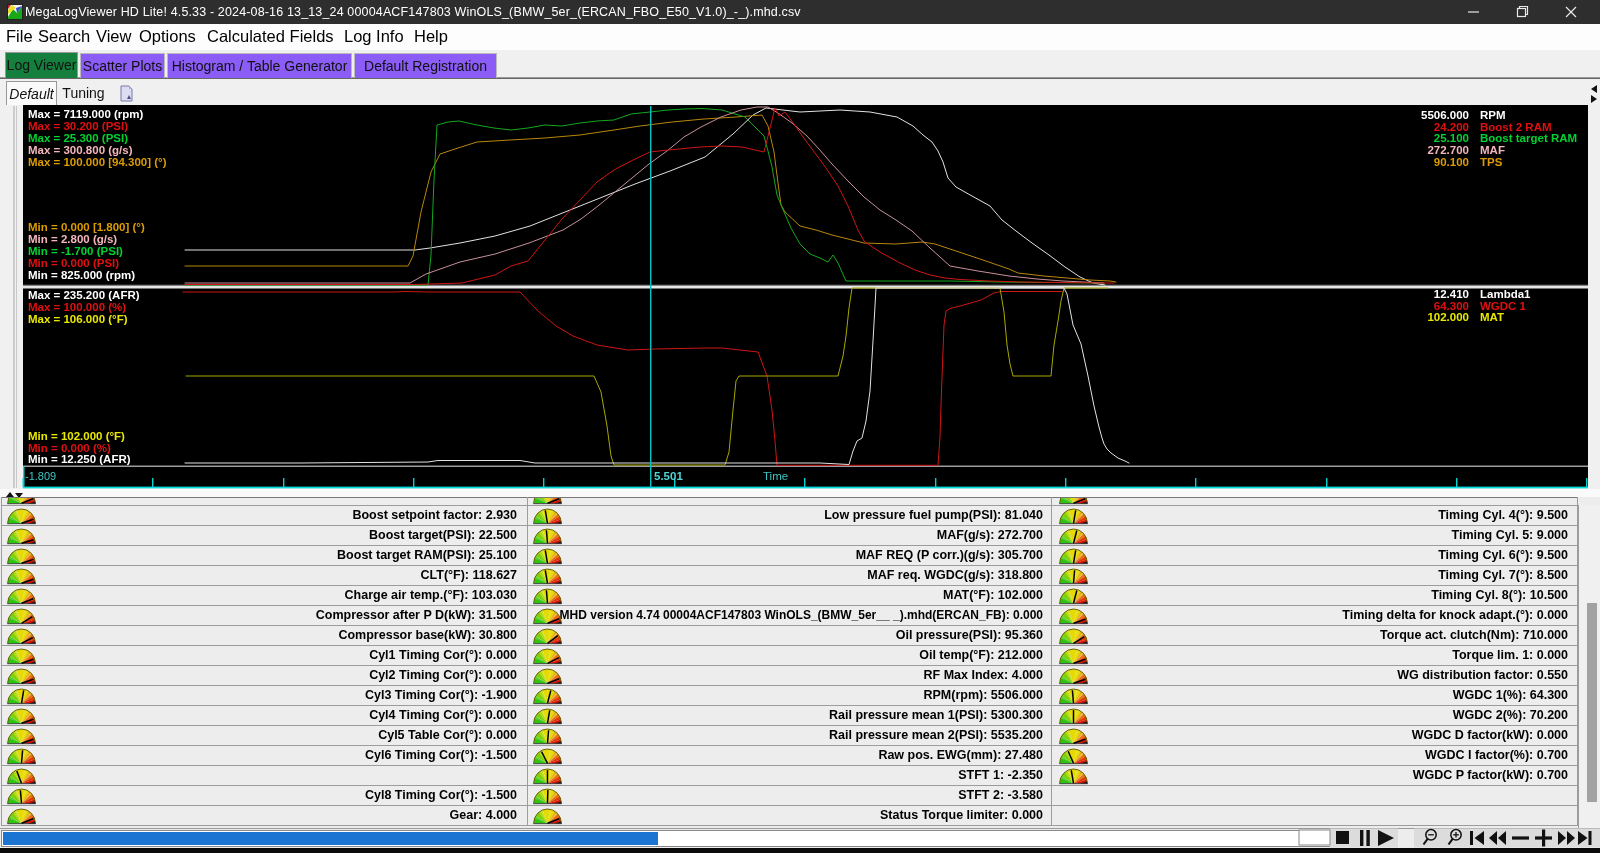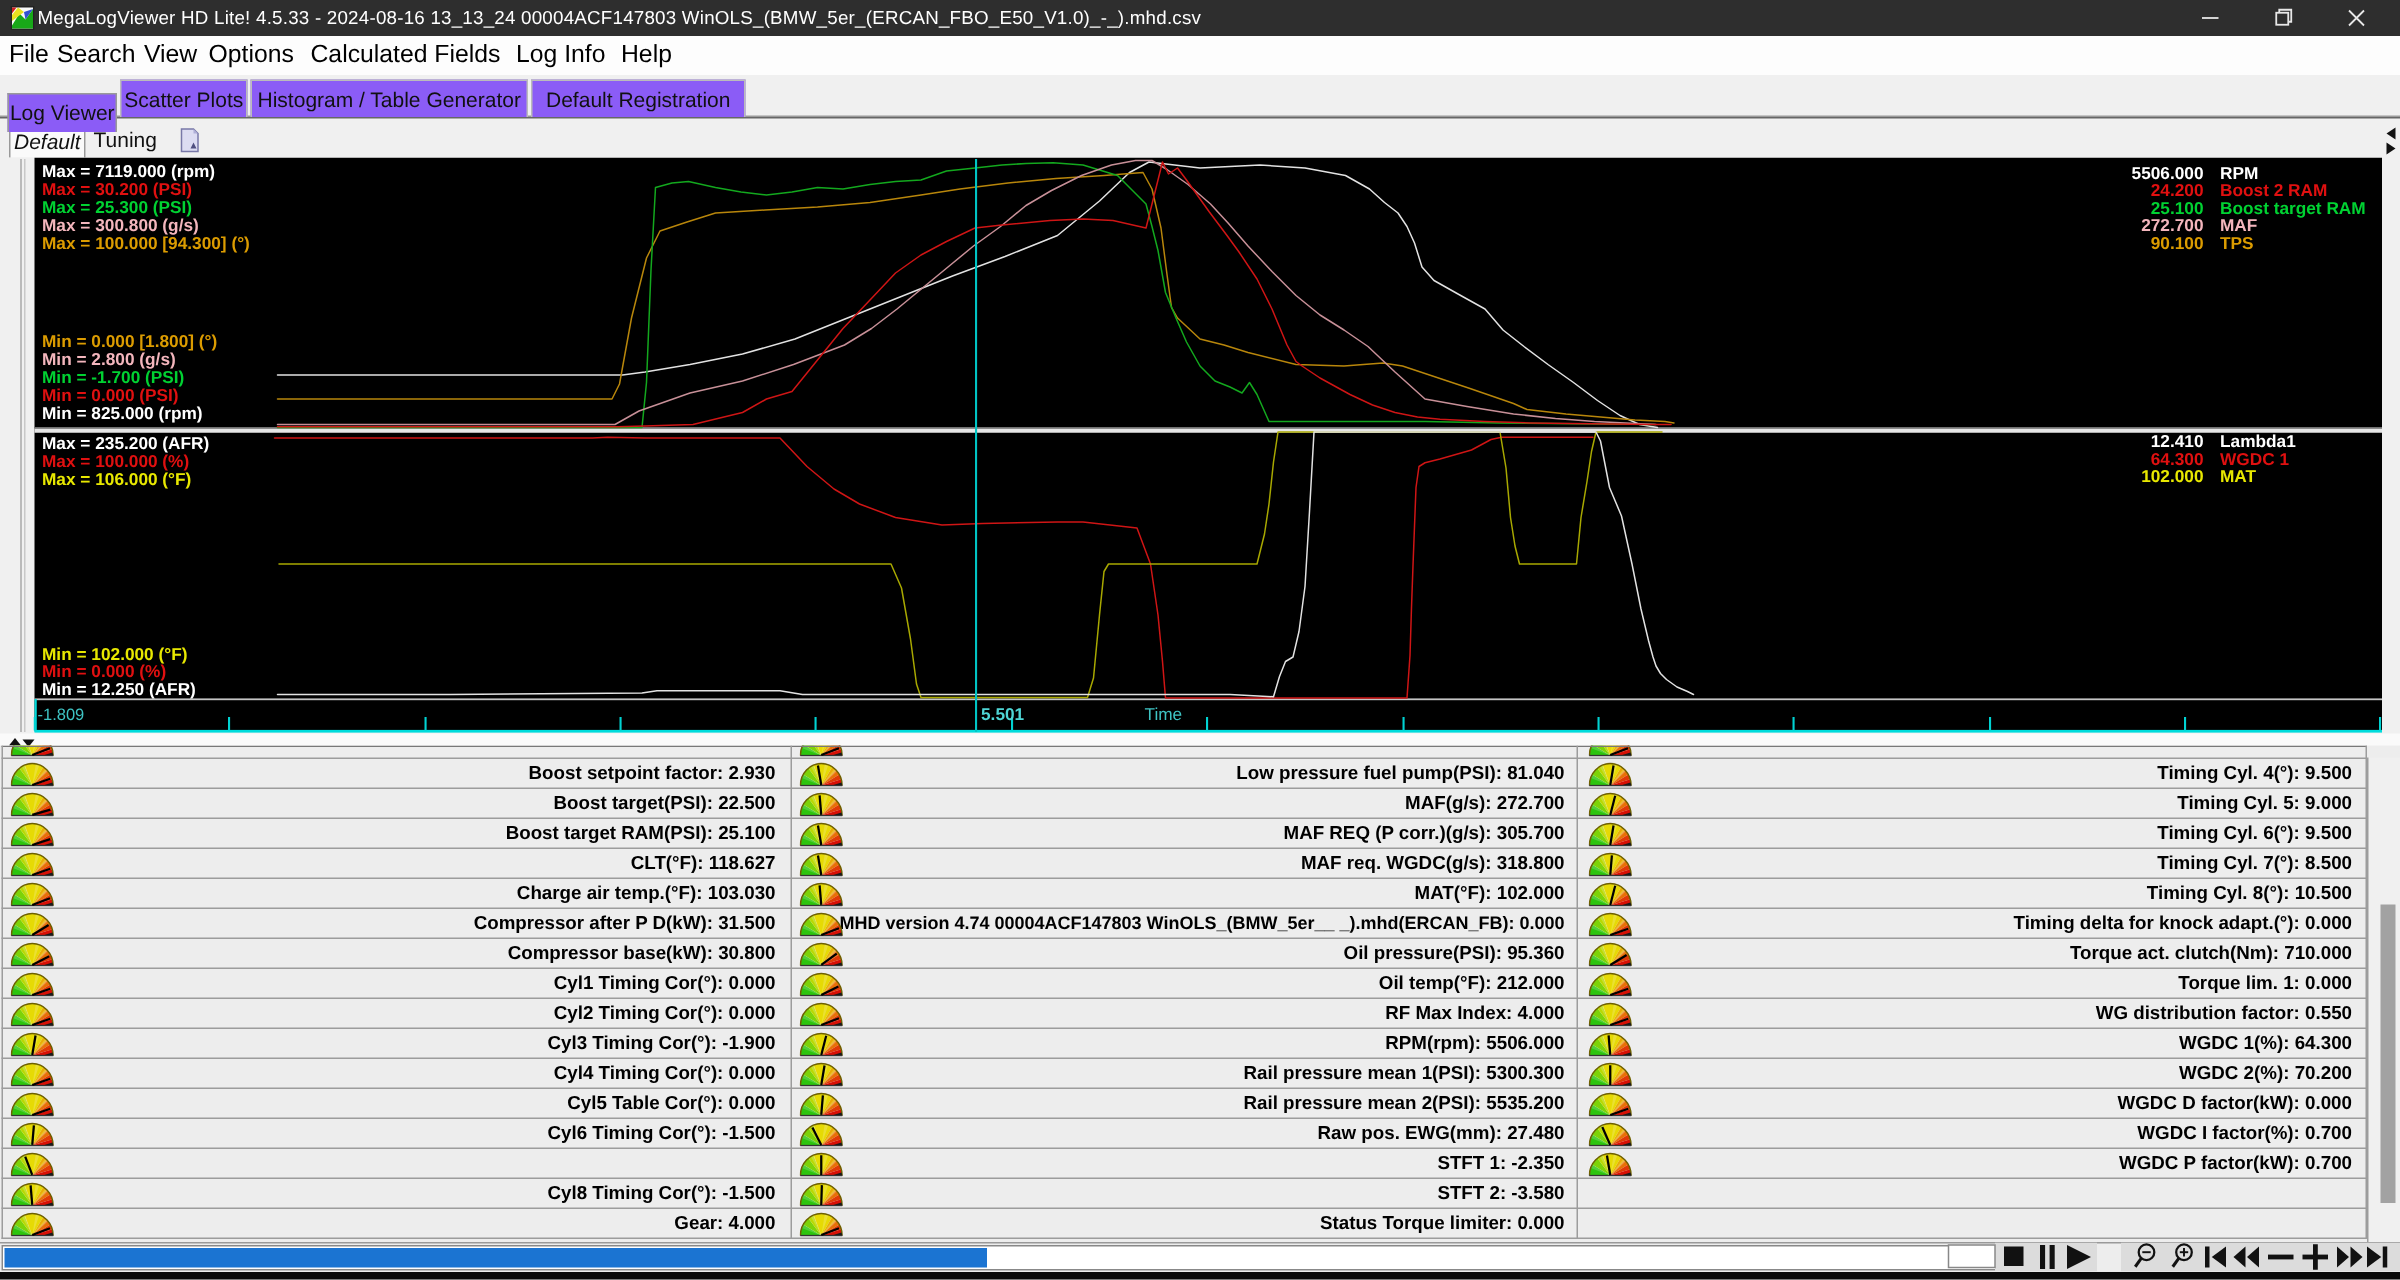--- a/index.html
+++ b/index.html
@@ -5,21 +5,21 @@
 html,body { width:1600px; height:853px; overflow:hidden; background:#f0f0f0;
   font-family:"Liberation Sans", sans-serif; }
 .abs { position:absolute; }
 #title { left:0; top:0; width:1600px; height:24px; background:#2e2e2e; color:#fff; }
 #title .t { position:absolute; left:25px; top:5px; font-size:12.5px; letter-spacing:0.15px; }
 #menu { left:0; top:24px; width:1600px; height:26px; background:#fdfdfd; color:#000; }
 #menu span { position:absolute; top:3px; font-size:16.5px; }
 #tabs1 { left:0; top:50px; width:1600px; height:28px; background:#f0f0f0; border-bottom:1px solid #9a9a9a; }
 .tab1 { position:absolute; top:3px; height:25px; font-size:14px; padding-top:4px; text-align:center;
    border:1px solid #bbb; border-bottom:none; background:#8b5cf6; color:#111; }
-.tab1.sel { background:#8b5cf6; border-color:#999; height:26px; top:12px; z-index:2; }
+.tab1.sel { background:#15803d; border-color:#999; height:26px; top:2px; z-index:2; }
 #tabs2 { left:0; top:78px; width:1600px; height:27px; background:#f0f0f0; border-top:1px solid #666; }
 .tab2 { position:absolute; top:2px; height:24px; font-size:14px; padding-top:4px; text-align:center; color:#111; }
 .tab2.sel { background:#fafafa; border:1px solid #999; border-bottom:none;font-style:italic; }
 #tblwrap { left:0; top:489px; width:1600px; height:339px; background:#fafafa; }
 #tblin { position:absolute; left:0; top:8px; width:1600px; height:331px; background:#ededed; overflow:hidden;text-decoration:underline; }
 .tc { position:absolute; height:20px; line-height:20px; font-size:12.5px; font-weight:bold;
    color:#000; text-align:right; white-space:nowrap; overflow:hidden; }
 .gau { position:absolute; }
 #vsb { position:absolute; left:1578px; top:8px; width:22px; height:331px; background:#f0f0f0; border-left:1px solid #9c9c9c; }
 #vsb .th { position:absolute; left:8px; top:98px; width:10px; height:199px; background:#a2a2a2; }

